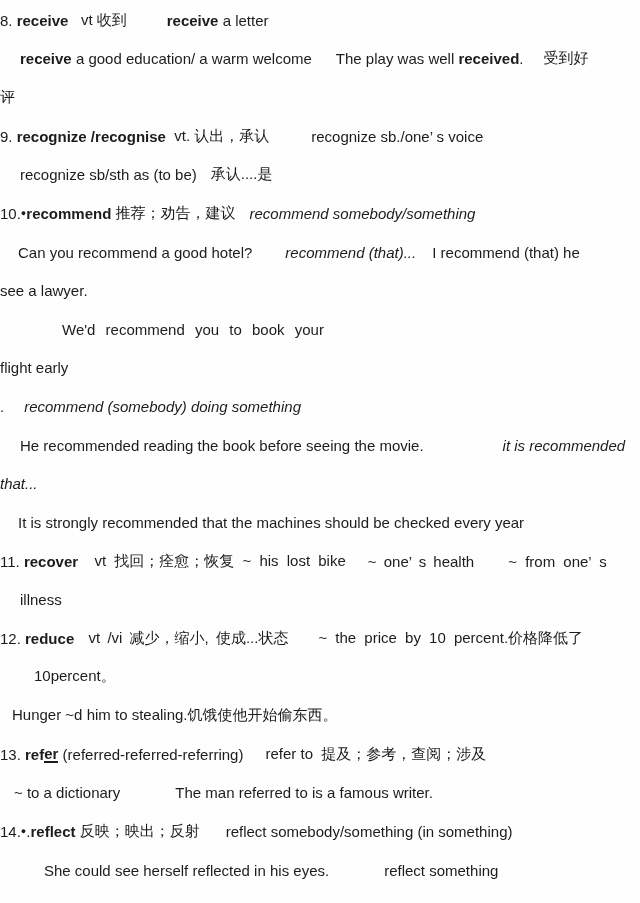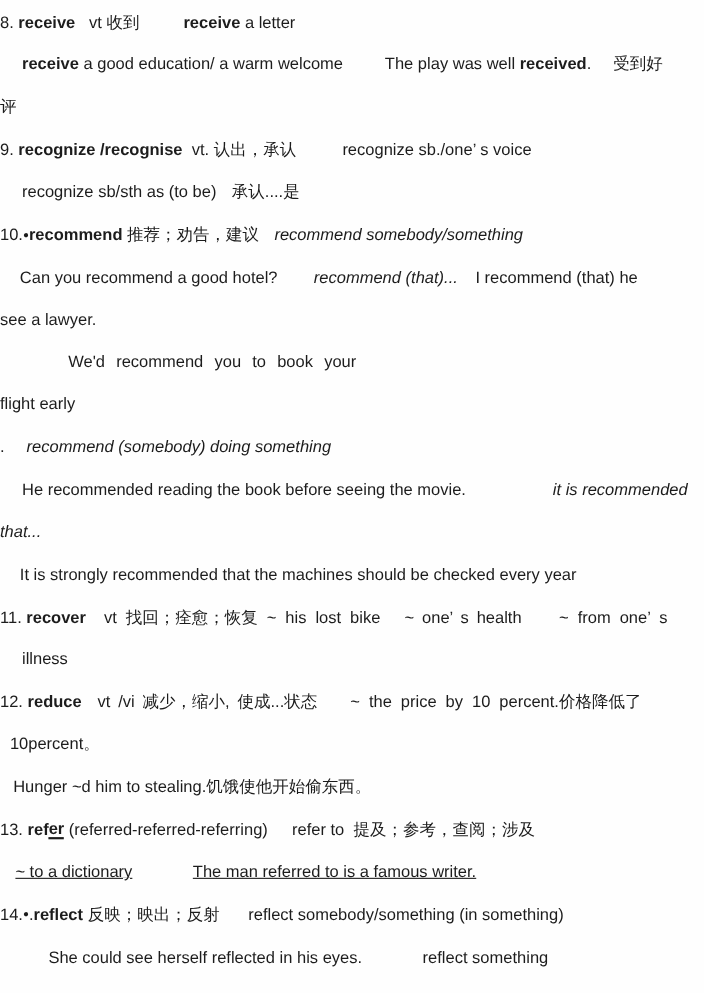--- a/index.html
+++ b/index.html
@@ -36,21 +36,21 @@
     <div class="line">
       <span class="seg">8. </span>
       <span class="seg b">receive</span>
       <span class="seg">   vt 收到</span>
       <span class="seg b" style="margin-left: 40px;">receive</span>
       <span class="seg"> a letter</span>
     </div>
     <div class="line" style="padding-left: 20px;">
       <span class="seg b">receive</span>
       <span class="seg"> a good education/ a warm welcome</span>
-      <span class="seg" style="margin-left: 38px;">The play was well </span>
+      <span class="seg" style="margin-left: 24px;">The play was well </span>
       <span class="seg b">received</span>
       <span class="seg">.</span>
       <span class="seg" style="margin-left: 20px;">受到好</span>
     </div>
     <div class="line">
       <span class="seg">评</span>
     </div>
     <div class="line">
       <span class="seg">9. </span>
       <span class="seg b">recognize /recognise</span>
@@ -105,34 +105,34 @@
     </div>
     <div class="line" style="padding-left: 20px;">
       <span class="seg">illness</span>
     </div>
     <div class="line">
       <span class="seg">12. </span>
       <span class="seg b">reduce</span>
       <span class="seg" style="word-spacing: 3px;">  vt /vi 减少，缩小, 使成...状态</span>
       <span class="seg" style="margin-left: 30px; word-spacing: 4px;">~ the price by 10 percent.价格降低了</span>
     </div>
-    <div class="line" style="padding-left: 9px;">
+    <div class="line" style="padding-left: 34px;">
       <span class="seg">10percent。</span>
     </div>
     <div class="line" style="padding-left: 12px;">
       <span class="seg">Hunger ~d him to stealing.饥饿使他开始偷东西。</span>
     </div>
     <div class="line">
       <span class="seg">13. </span>
       <span class="seg b">ref</span>
       <span class="seg b u">er</span>
       <span class="seg"> (referred-referred-referring)</span>
       <span class="seg" style="margin-left: 22px;">refer to  提及；参考，查阅；涉及</span>
     </div>
-    <div class="line" style="padding-left: 14px; text-decoration: underline;">
+    <div class="line" style="padding-left: 14px;">
       <span class="seg">~ to a dictionary</span>
       <span class="seg" style="margin-left: 55px;">The man referred to is a famous writer.</span>
     </div>
     <div class="line">
       <span class="seg">14.</span>
       <span class="seg bullet">●</span>
       <span class="seg">.</span>
       <span class="seg b">reflect</span>
       <span class="seg"> 反映；映出；反射</span>
       <span class="seg" style="margin-left: 26px;">reflect somebody/something (in something)</span>

